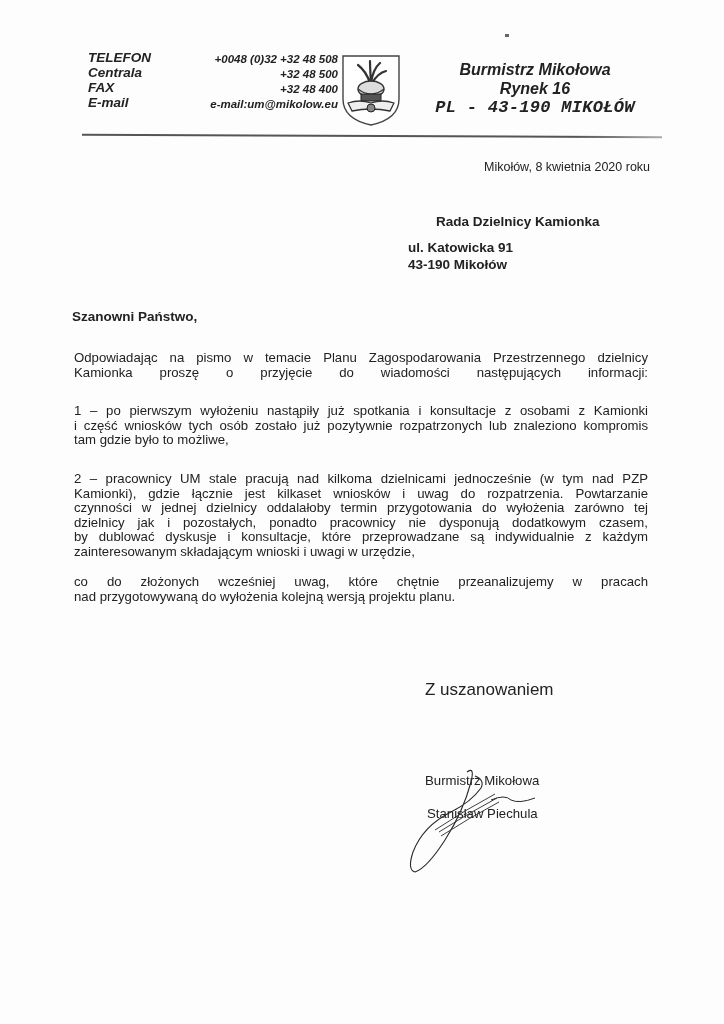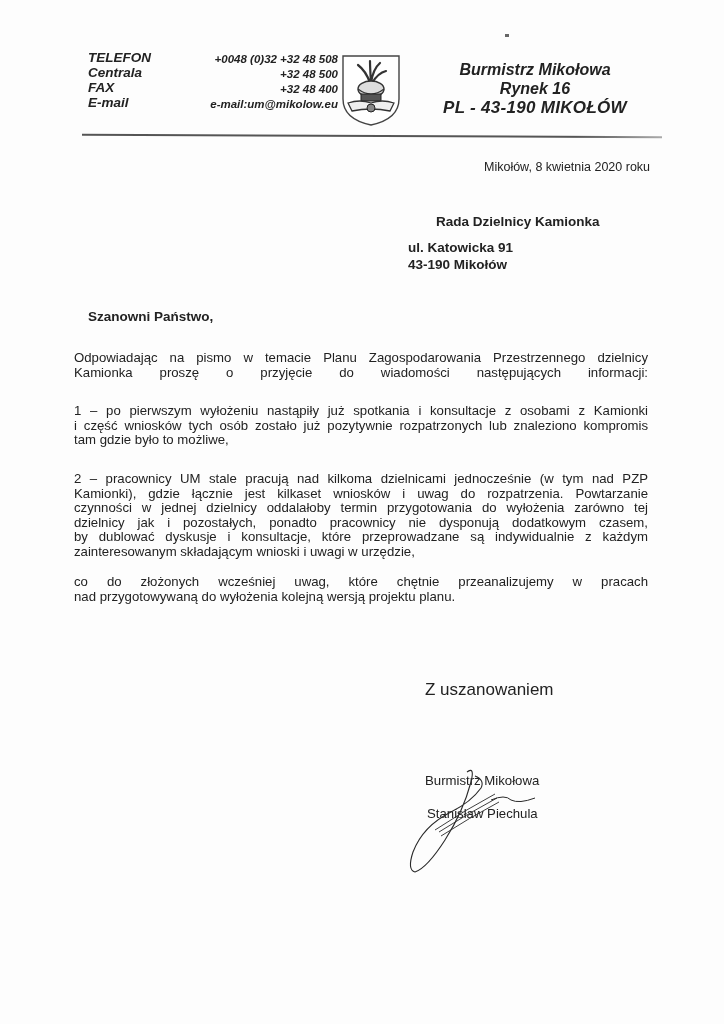--- a/index.html
+++ b/index.html
@@ -8,31 +8,31 @@
   .speck { position:absolute; left:505px; top:34px; width:4px; height:3px; background:#666; }
 
   .hdr-labels { position:absolute; left:88px; top:50px; font-style:italic; font-weight:bold; font-size:13.5px; line-height:15px; color:#222; }
   .hdr-values { position:absolute; left:170px; top:52px; width:168px; text-align:right; font-style:italic; font-weight:bold; font-size:11.5px; line-height:15px; color:#222; }
   .hdr-values div, .hdr-labels div { white-space:nowrap; }
 
   .crest { position:absolute; left:340px; top:53px; width:62px; height:74px; }
 
   .hdr-office { position:absolute; left:420px; top:60px; width:230px; text-align:center; font-style:italic; font-weight:bold; font-size:16px; line-height:19px; color:#222; }
   .hdr-office div { white-space:nowrap; }
-  .hdr-office .city { font-size:17px; letter-spacing:0.3px; }
+  .hdr-office .city { font-size:17px; letter-spacing:0.3px;font-family:Liberation Mono, monospace; }
 
   .rule { position:absolute; left:82px; top:135px; width:580px; height:2px; background:linear-gradient(90deg,#555 0%,#555 85%,#aaa 100%); transform:rotate(0.25deg); }
 
   .date { position:absolute; left:484px; top:160px; font-size:12.5px; color:#222; white-space:nowrap; }
 
   .recipient { position:absolute; left:408px; top:214px; font-weight:bold; font-size:13.5px; color:#222; }
   .recipient .name { margin-bottom:10px; white-space:nowrap;padding-left:28px; }
   .recipient .addr div { line-height:17px; white-space:nowrap; }
 
-  .salutation { position:absolute; left:88px; top:309px; font-weight:bold; font-size:13.5px; color:#222; }
+  .salutation { position:absolute; left:72px; top:309px; font-weight:bold; font-size:13.5px; color:#222; }
 
   .body { position:absolute; left:74px; width:574px; font-size:13.2px; line-height:14.6px; color:#222; text-align:justify; }
   .p0 { top:351px; }
   .p1 { top:404px; }
   .p2 { top:472px; }
   .p3 { top:575px; }
   .body .ln { display:block; text-align:justify; text-align-last:justify; white-space:nowrap; }
   .body .ln.last { text-align-last:left; }
 
   .closing { position:absolute; left:425px; top:680px; font-size:17px; color:#222; white-space:nowrap; }

